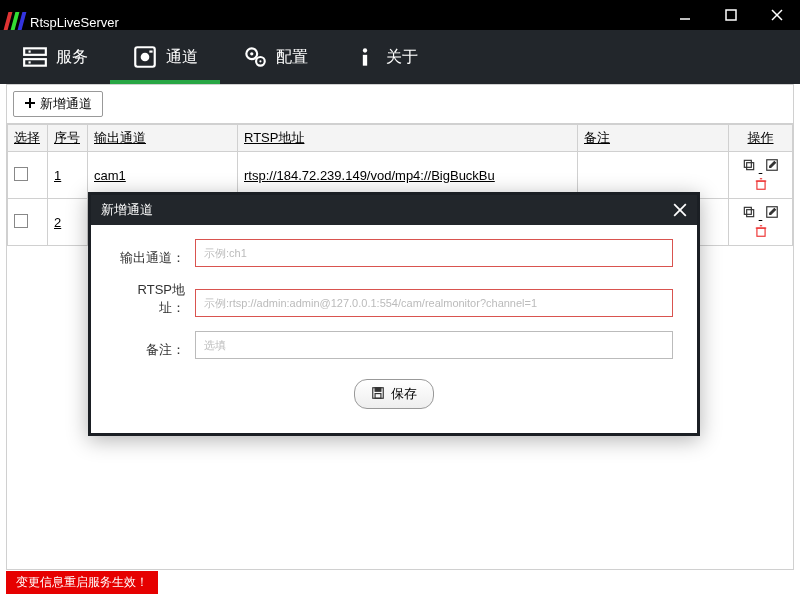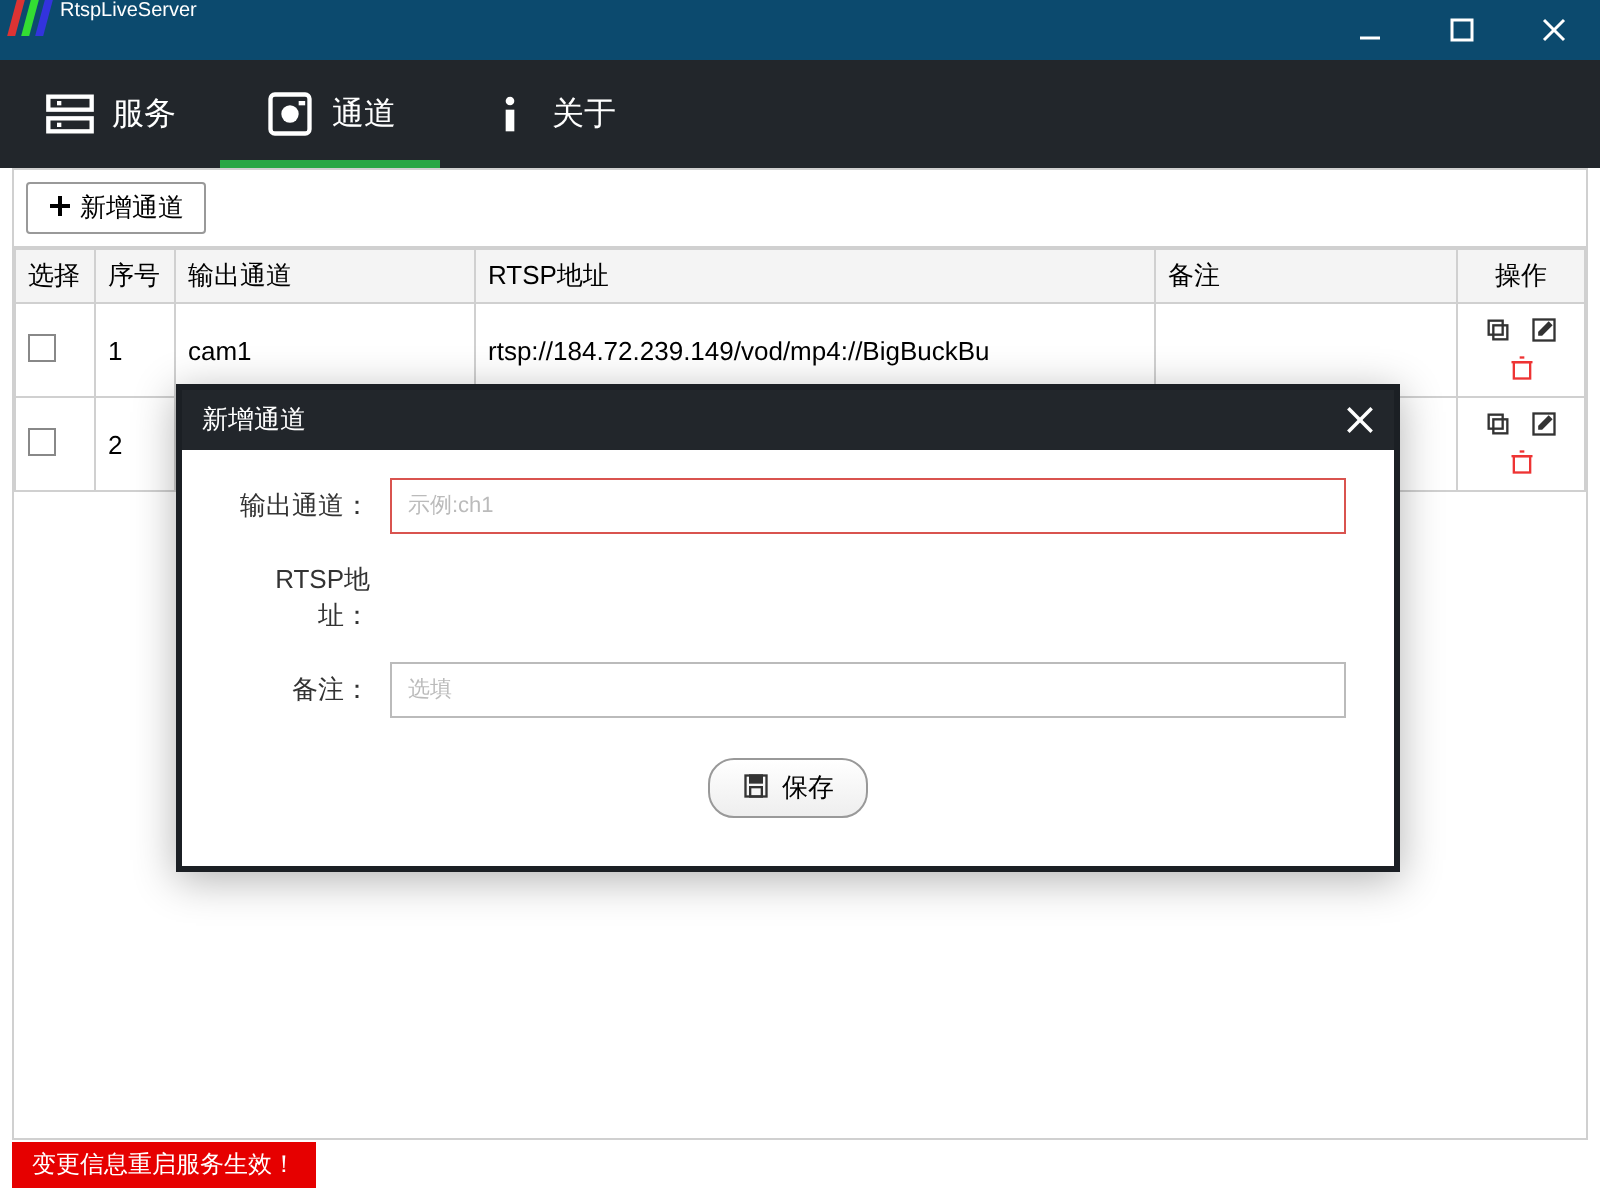--- a/index.html
+++ b/index.html
@@ -1,19 +1,19 @@
 <!DOCTYPE html>
 <html><head>
 <meta charset="utf-8">
 <style>
   * { box-sizing: border-box; font-family: "Microsoft YaHei", Arial, sans-serif; }
   body { margin:0; background:#fff; width:800px; height:600px; overflow:hidden; position:relative; }
 
   
-  .titlebar { height:30px; background:#0c4a6e; color:#fff; display:flex; align-items:flex-start; padding:0 0 0 6px; font-size:10px; }
+  .titlebar { height:30px; background:#000000; color:#fff; display:flex; align-items:flex-end; padding:0 0 0 6px; font-size:13px; }
   .logo { width:18px; height:18px; margin-right:6px; position:relative; }
   .logo::before { content:""; position:absolute; inset:0; background:
      linear-gradient(45deg,#d33,#d33) left/4px 100% no-repeat,
      linear-gradient(45deg,#3d3,#3d3) 7px 0/4px 100% no-repeat,
      linear-gradient(45deg,#33d,#33d) 14px 0/4px 100% no-repeat; transform:skewX(-15deg); }
   .titletext { flex:1; }
   .winbtns { display:flex; height:100%; }
   .winbtn { width:46px; display:flex; align-items:center; justify-content:center; color:#fff; cursor:pointer; }
   .winbtn svg { width:12px; height:12px; }
 
@@ -23,21 +23,21 @@
   .tab.active { background:#22262b;text-align:right; }
   .tab.active::after { content:""; position:absolute; left:0; right:0; bottom:0; height:4px; background:#28a745; }
   .tabicon { width:26px; height:26px; display:flex; align-items:center; justify-content:center; color:#fff; }
 
   
   .content { position:absolute; top:84px; left:6px; right:6px; bottom:30px; border:1px solid #d0d0d0; background:#fff; }
   .toolbar { padding:6px; border-bottom:1px solid #d0d0d0; }
   .addbtn { display:inline-flex; align-items:center; gap:4px; border:1px solid #999; background:#fff; padding:3px 10px; font-size:13px; cursor:pointer; border-radius:2px; }
 
   table.grid { width:100%; border-collapse:collapse; font-size:13px; }
-  table.grid th, table.grid td { border:1px solid #d0d0d0; padding:4px 6px; text-align:left; height:26px; }
+  table.grid th, table.grid td { border:1px solid #d0d0d0; padding:4px 6px; text-align:left; height:26px;text-decoration:underline; }
   table.grid th { background:#f4f4f4; font-weight:normal; }
   .col-sel { width:40px; }
   .col-idx { width:40px; }
   .col-out { width:150px; }
   .col-rtsp { width:340px;margin-top:28px; }
   .col-note { }
   .col-act { width:64px; text-align:center !important; }
   .chk { width:14px; height:14px; border:1px solid #888; display:inline-block; }
   .actbtn { display:inline-flex; width:18px; height:18px; align-items:center; justify-content:center; cursor:pointer; margin:0 1px; }
   .actbtn.del { color:#e33; }
@@ -45,21 +45,21 @@
   
   .footer { position:absolute; left:6px; bottom:6px; }
   .footer-badge { background:#e60000; color:#fff; font-size:12px; padding:3px 10px; border-radius:0; display:inline-block; }
 
   
   .modal { position:absolute; left:88px; top:192px; width:612px; background:#fff; border:3px solid #1b1f24; box-shadow:0 4px 20px rgba(0,0,0,.3); }
   .modal-hd { height:30px; background:#22262b; color:#fff; display:flex; align-items:center; padding:0 10px; font-size:13px; }
   .modal-hd .spacer { flex:1; }
   .modal-close { cursor:pointer; display:flex; }
   .modal-body { padding:14px 24px 10px; }
-  .frow { display:flex; align-items:center; margin-bottom:14px; }
+  .frow { display:flex; align-items:flex-end; margin-bottom:14px; }
   .flabel { width:80px; text-align:right; padding-right:10px; font-size:13px; color:#333; }
   .finput { flex:1; }
   .finput input { width:100%; height:28px; padding:0 8px; font-size:11px; border:1px solid #bbb; }
   .finput input.req { border:1px solid #d9534f; }
   .finput input::placeholder { color:#bbb; }
   .savebtn { display:inline-flex; align-items:center; gap:6px; border:1px solid #999; background:linear-gradient(#fff,#eee); padding:5px 16px; font-size:13px; cursor:pointer; border-radius:13px; }
   .modal-ft { text-align:center; padding:6px 0 14px; }
 
   
   .wm { position:absolute; left:300px; top:280px; color:#e6e6e6; font-size:22px; pointer-events:none; user-select:none; text-align:center; }
@@ -106,20 +106,31 @@
   </div>
   <div class="tab active">
     <span class="tabicon">
       <svg width="26" height="26" viewBox="0 0 24 24" fill="#fff">
           <rect x="3" y="3" width="18" height="18" rx="2" fill="none" stroke="#fff" stroke-width="2"></rect>
           <circle cx="12" cy="12" r="4" fill="#fff"></circle>
           <rect x="16" y="6" width="3" height="2" fill="#fff"></rect>
         </svg>
     </span>
     <span>通道</span>
+  </div>
+  <div class="tab">
+    <span class="tabicon">
+      <svg width="26" height="26" viewBox="0 0 24 24" fill="#fff">
+          <circle cx="9" cy="9" r="5" fill="none" stroke="#fff" stroke-width="2"></circle>
+          <circle cx="9" cy="9" r="1.5"></circle>
+          <circle cx="17" cy="16" r="4" fill="none" stroke="#fff" stroke-width="2"></circle>
+          <circle cx="17" cy="16" r="1"></circle>
+        </svg>
+    </span>
+    <span>配置</span>
   </div>
   <div class="tab">
     <span class="tabicon">
       <svg width="26" height="26" viewBox="0 0 24 24" fill="#fff">
           <circle cx="12" cy="6" r="2"></circle>
           <rect x="10" y="10" width="4" height="10"></rect>
         </svg>
     </span>
     <span>关于</span>
   </div>
@@ -225,20 +236,21 @@
         </svg>
     </span>
   </div>
   <div class="modal-body">
     <div class="frow">
       <div class="flabel">输出通道：</div>
       <div class="finput"><input class="req" placeholder="示例:ch1" style=""></div>
     </div>
     <div class="frow">
       <div class="flabel">RTSP地址：</div>
+      <div class="finput"><input class="req" placeholder="示例:rtsp://admin:admin@127.0.0.1:554/cam/realmonitor?channel=1" style=""></div>
     </div>
     <div class="frow">
       <div class="flabel">备注：</div>
       <div class="finput"><input placeholder="选填" style=""></div>
     </div>
     <div class="modal-ft">
       <button class="savebtn">
         <span><svg width="14" height="14" viewBox="0 0 24 24" fill="none" stroke="#333" stroke-width="2">
               <rect x="3" y="3" width="18" height="18"></rect>
               <rect x="7" y="3" width="10" height="6" fill="#333"></rect>

